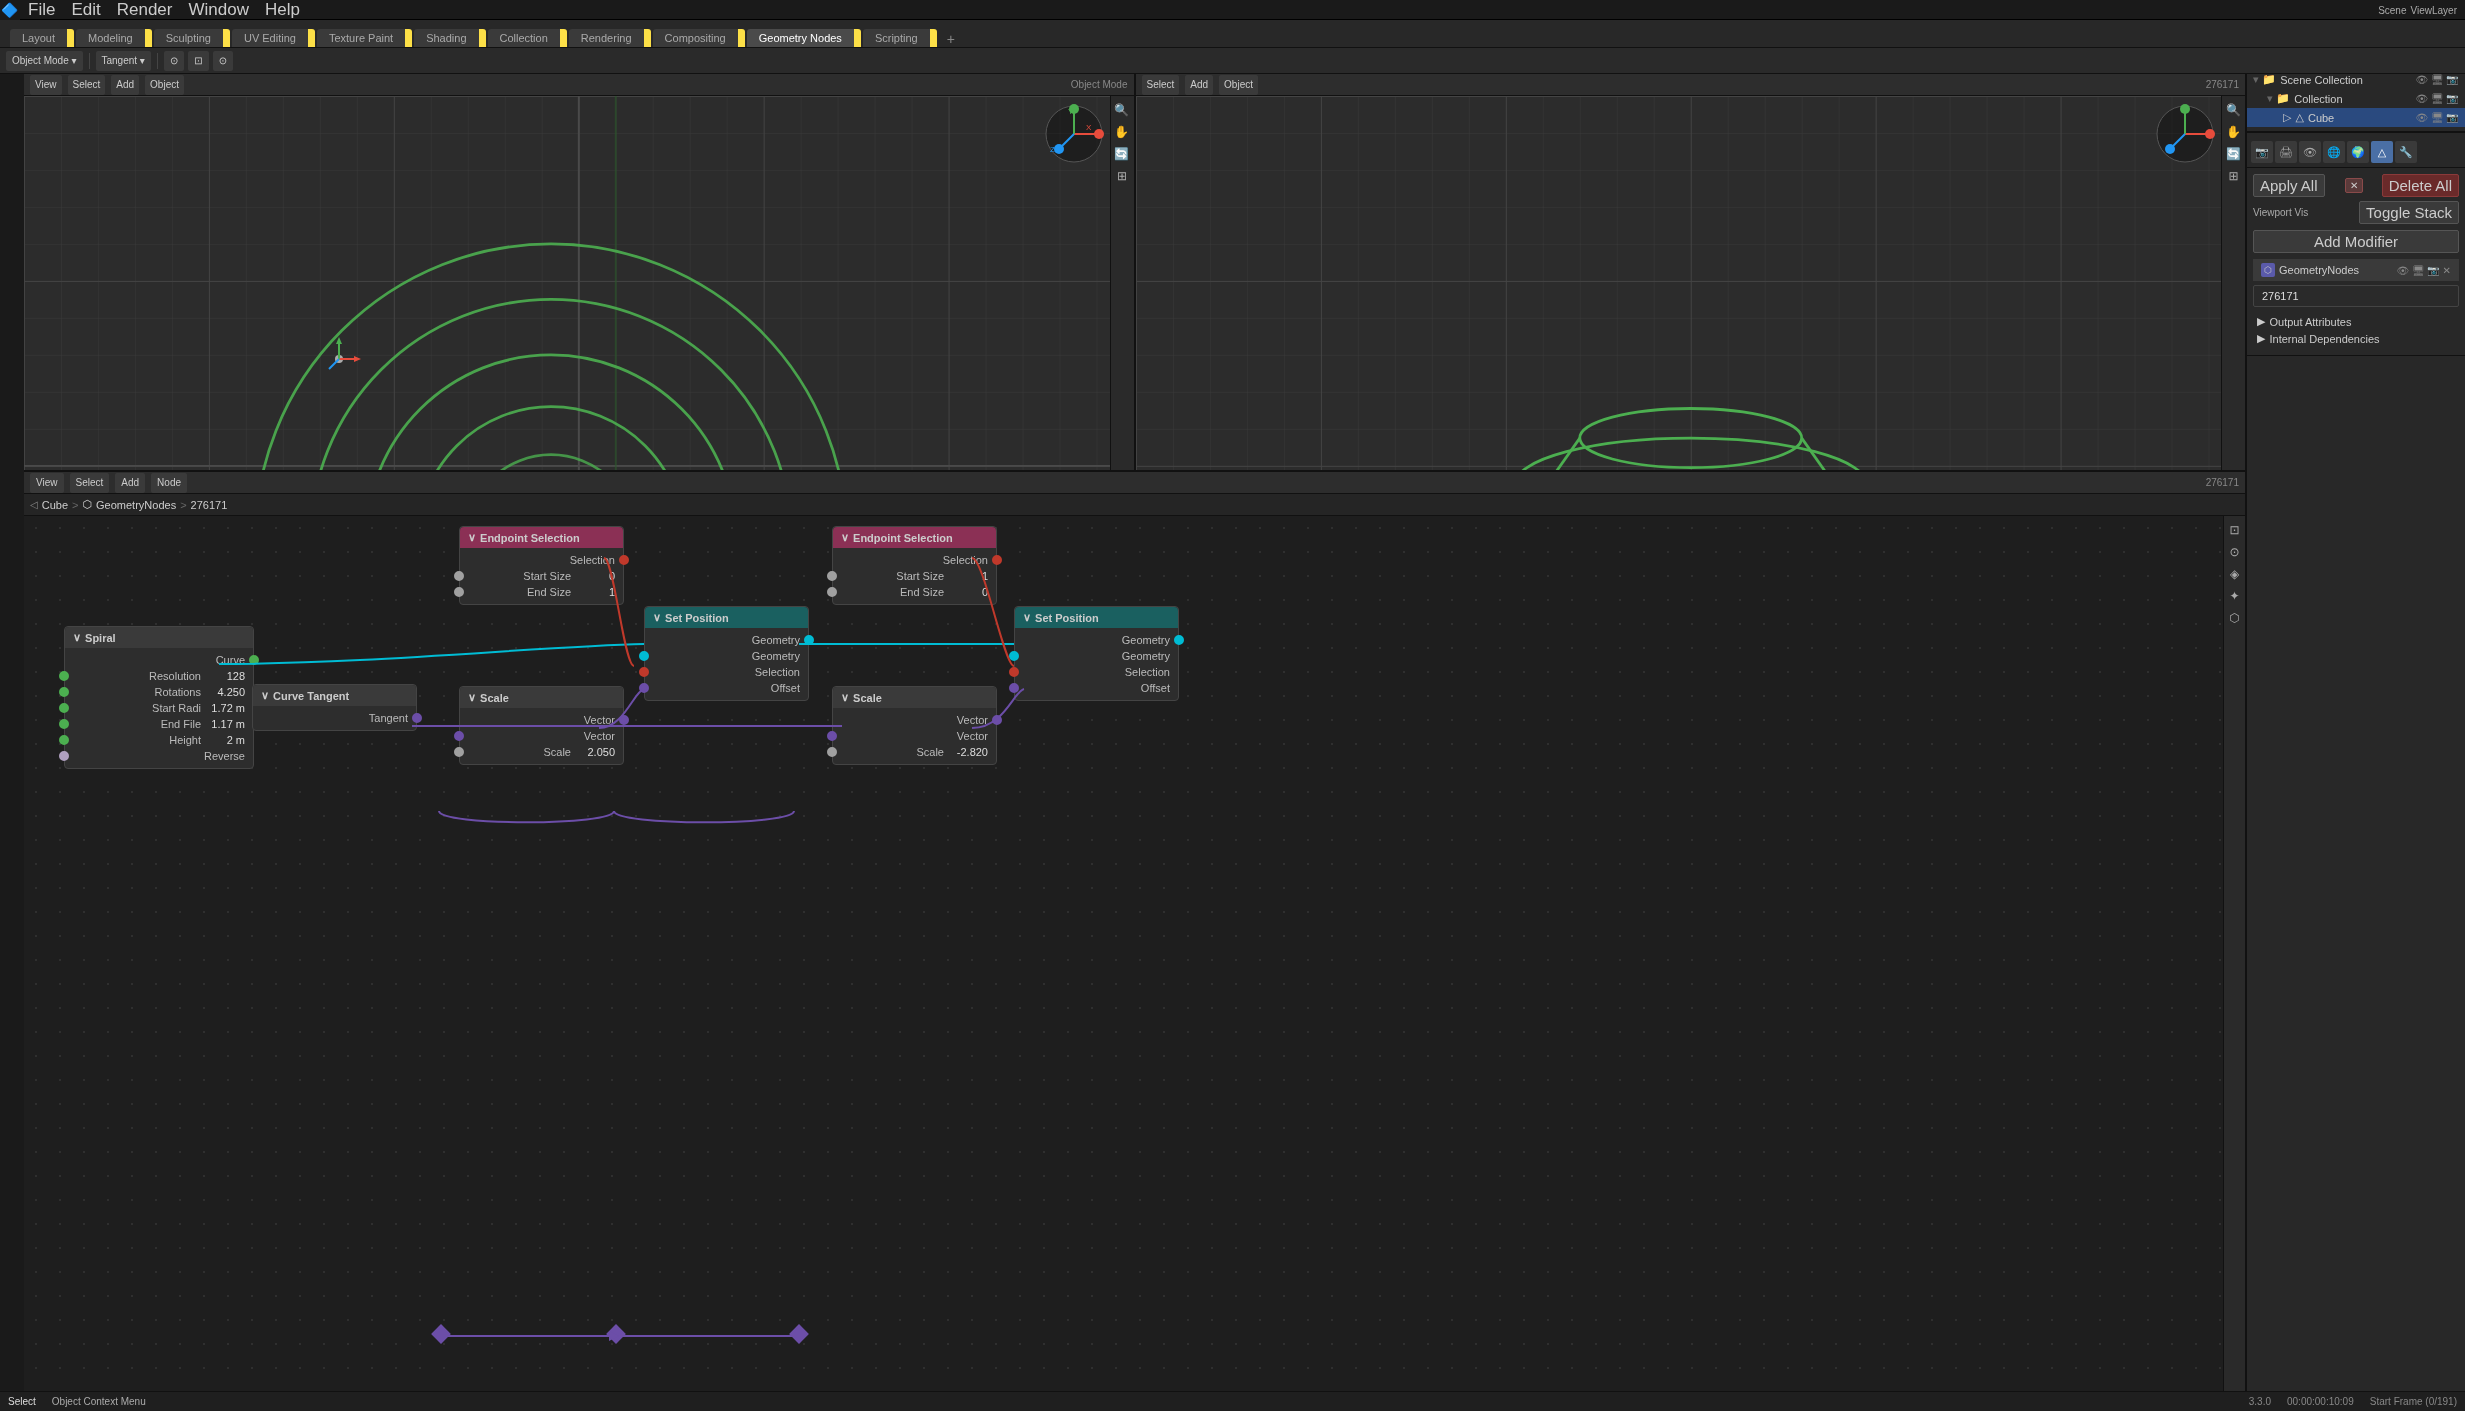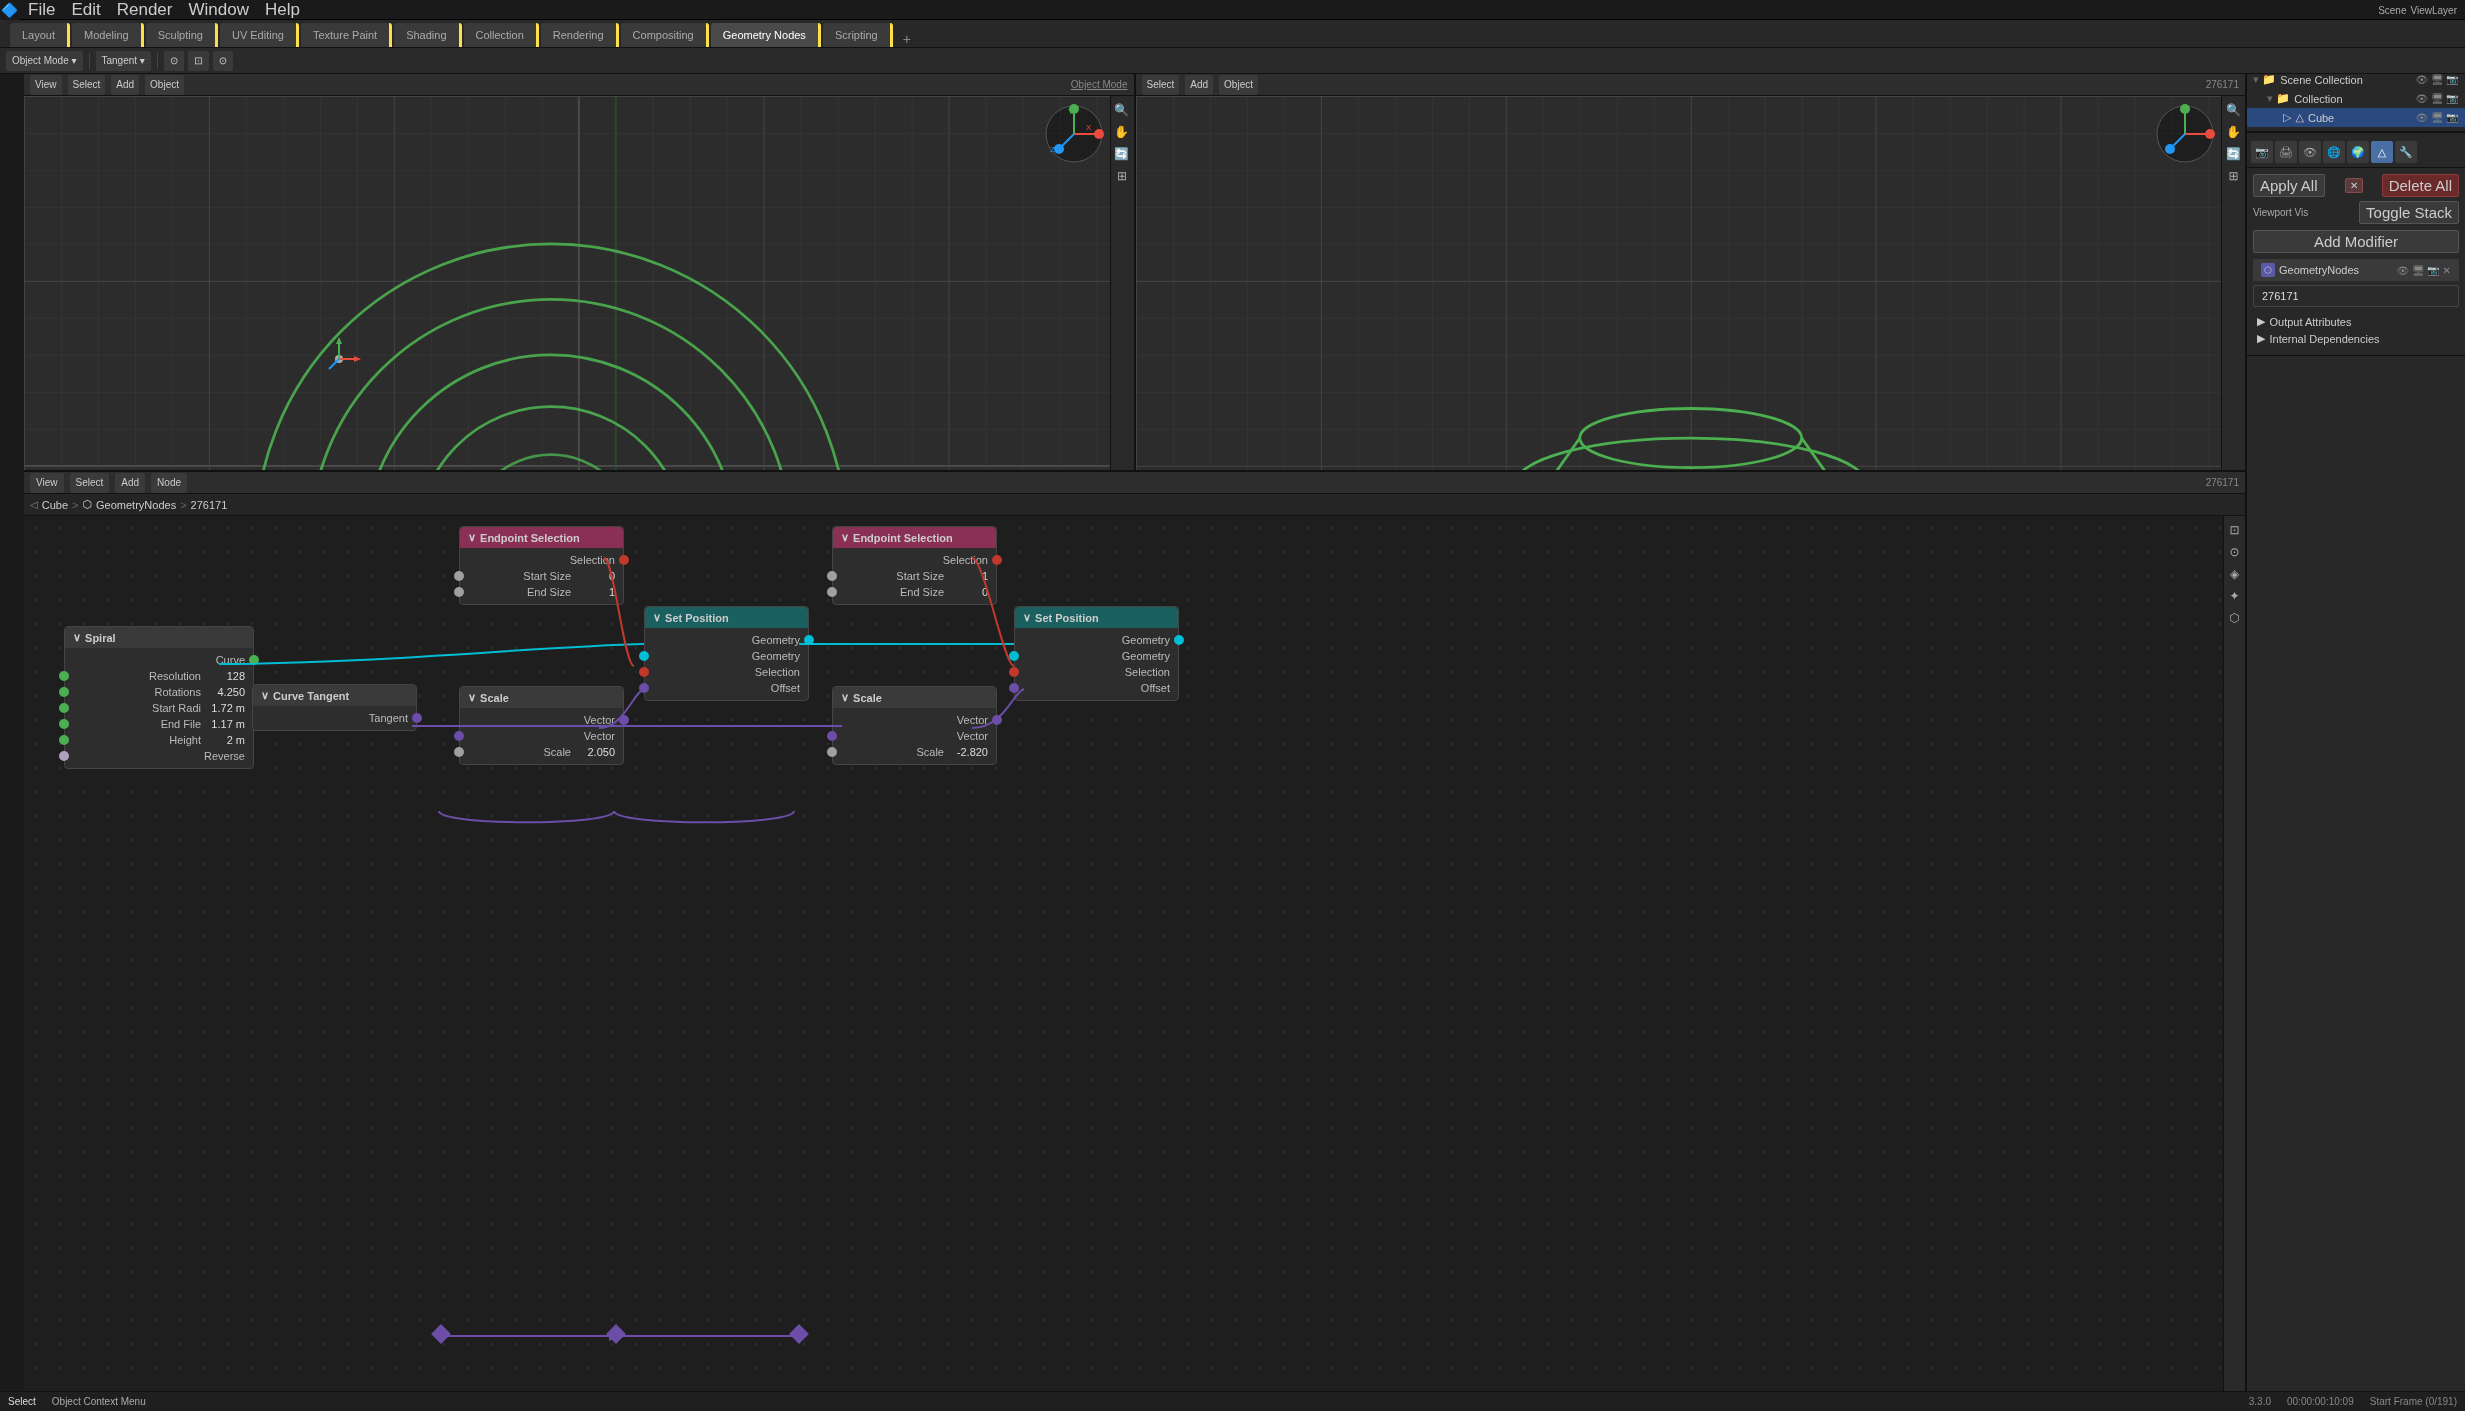--- a/index.html
+++ b/index.html
@@ -51,27 +51,27 @@
       height: 28px;
       background: #282828;
       display: flex;
       align-items: flex-end;
       padding-left: 10px;
       z-index: 99;
       border-bottom: 1px solid #111;
     }
     .ws-tab {
       padding: 4px 12px;
-      height: 24px;
+      height: 18px;
       background: #3a3a3a;
       color: #aaa;
       cursor: pointer;
       display: flex;
       align-items: center;
-      border-right: 3px solid #fde047;
+      border-right: 7px solid #fde047;
       font-size: 11px;
       border-radius: 3px 3px 0 0;
       margin-right: 2px;
     }
     .ws-tab.active {
       background: #4a4a4a;
       color: #fff;
     }
 
     
@@ -558,21 +558,21 @@
 
   <div id="viewport-area" style="height:398px; display:flex; border-bottom:2px solid #111;">
 
     <div id="left-viewport" style="flex:1; background:#2c2c2c; position:relative; border-right:2px solid #111; overflow:hidden;">
 
       <div class="viewport-header">
         <button class="tb-btn">View</button>
         <button class="tb-btn">Select</button>
         <button class="tb-btn">Add</button>
         <button class="tb-btn">Object</button>
-        <span style="margin-left:auto;color:#888;font-size:10px;text-decoration:underline;">Object Mode</span>
+        <span style="margin-left:auto;color:#888;font-size:10px;">Object Mode</span>
       </div>
 
       <svg class="spiral-svg" viewBox="0 0 600 400">
 
         <defs>
           <pattern id="grid-small" width="20" height="20" patternUnits="userSpaceOnUse">
             <path d="M 20 0 L 0 0 0 20" fill="none" stroke="#3a3a3a" stroke-width="0.5"></path>
           </pattern>
           <pattern id="grid-large" width="100" height="100" patternUnits="userSpaceOnUse">
             <rect width="100" height="100" fill="url(#grid-small)"></rect>

